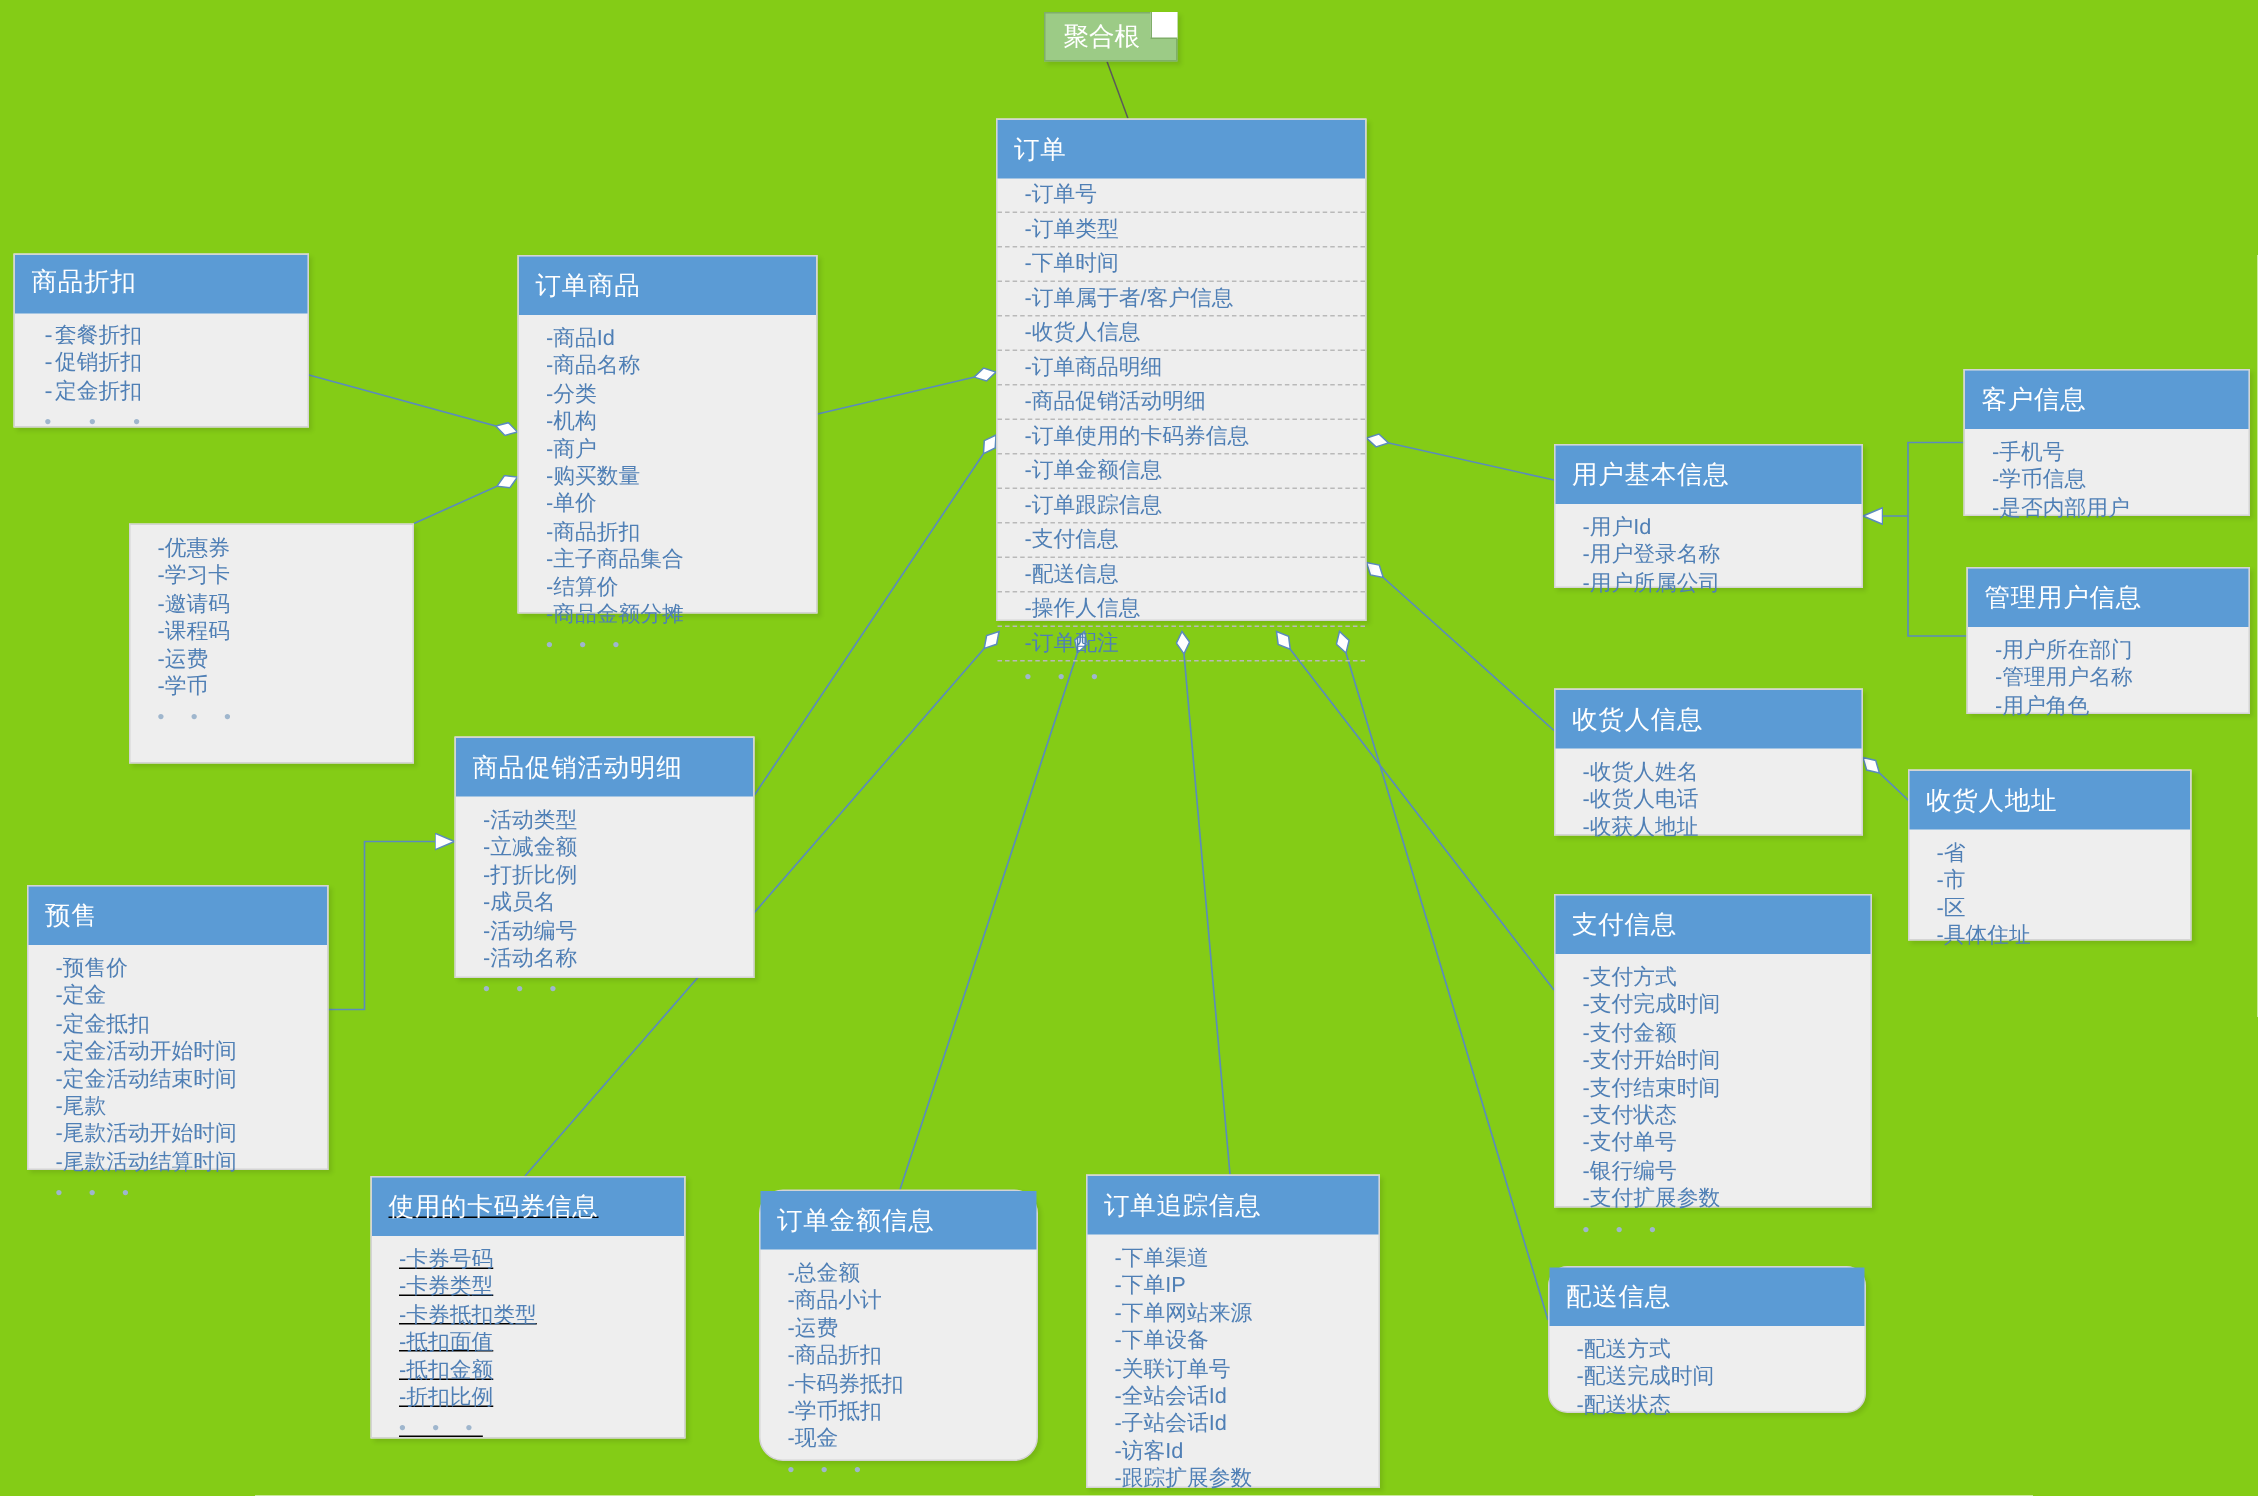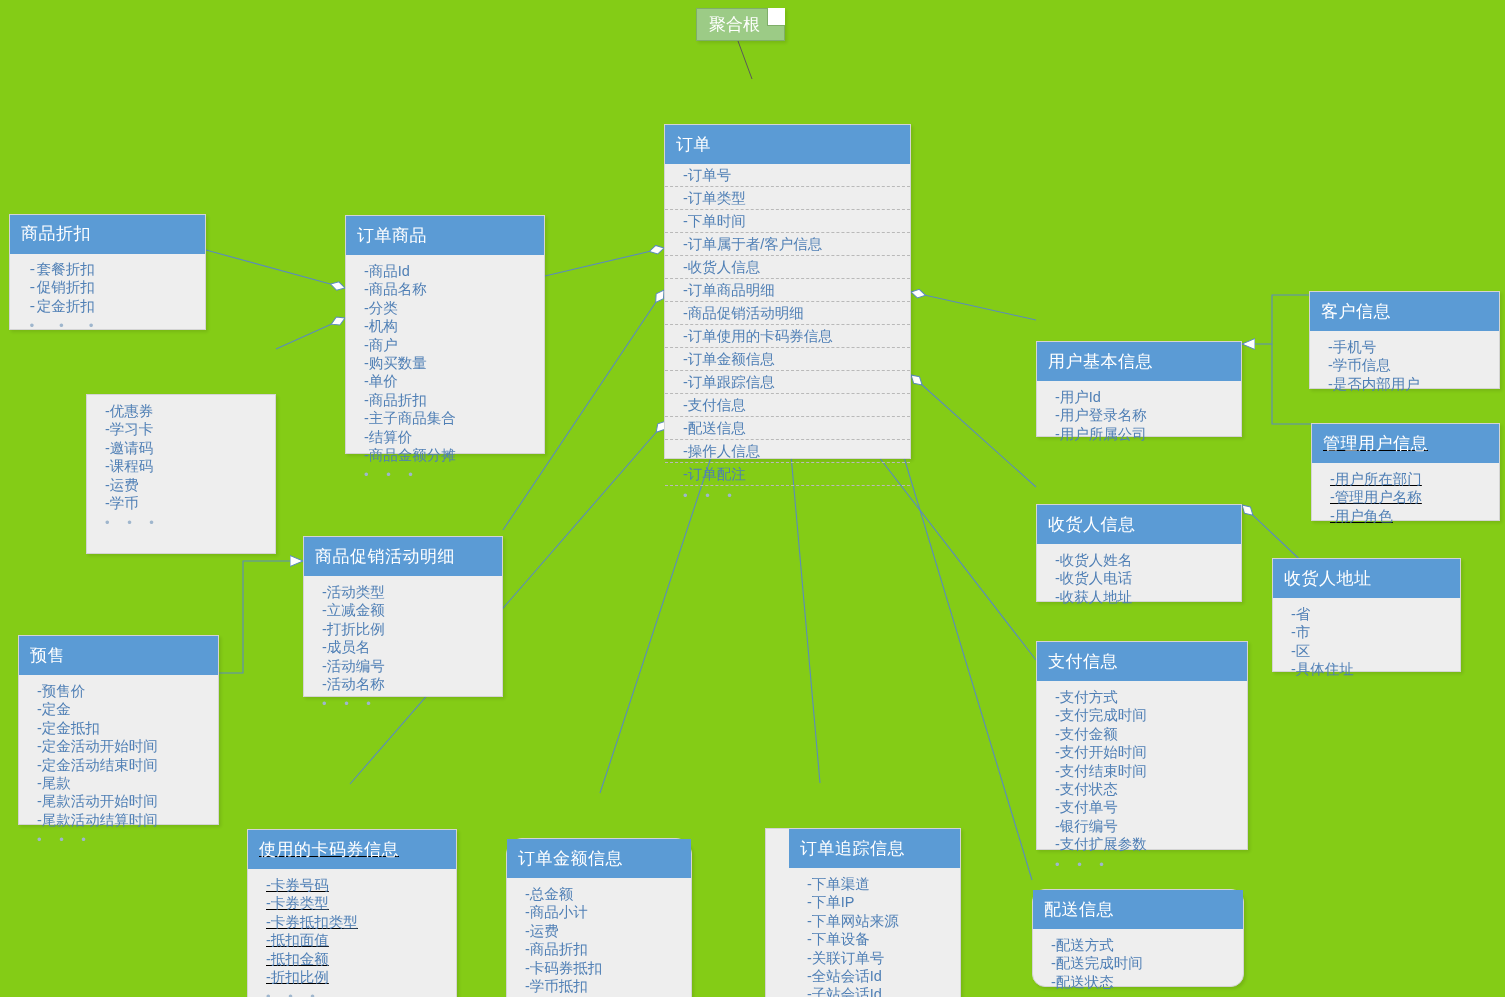--- a/index.html
+++ b/index.html
@@ -2,21 +2,21 @@
 <html><head>
 <meta charset="utf-8">
 <style>
   html,body{margin:0;padding:0;background:#ffffff;}
   body{font-family:"Liberation Sans","DejaVu Sans",sans-serif;}
   #canvas{position:relative;width:1505px;height:997px;background:#84cc16;overflow:hidden;}
   #wires{position:absolute;left:0;top:0;width:1505px;height:997px;pointer-events:none;}
 
   .uml{position:absolute;box-sizing:border-box;background:#eeeeee;
        border:1px solid #d4d4d4;
-       box-shadow:2px 2px 3px rgba(0,0,0,0.10);margin-top:45px;}
+       box-shadow:2px 2px 3px rgba(0,0,0,0.10);}
   .uml .hdr{box-sizing:border-box;background:#5b9bd5;color:#ffffff;
        font-size:17px;line-height:1;padding:11px 10px 11px 11px;
        letter-spacing:.5px;white-space:nowrap;overflow:hidden;}
   .uml .body{box-sizing:border-box;padding:7px 0 6px 0;}
   .uml .attr{color:#4f7fb5;font-size:14.5px;line-height:16.4px;
        padding:1px 6px 1px 18px;white-space:nowrap;}
   .uml .ell{color:#9fb6cd;font-size:13px;letter-spacing:7px;
        padding:5px 6px 2px 18px;line-height:12px;}
 
   
@@ -192,21 +192,21 @@
           <div class="attr">-总金额</div>
           <div class="attr">-商品小计</div>
           <div class="attr">-运费</div>
           <div class="attr">-商品折扣</div>
           <div class="attr">-卡码券抵扣</div>
           <div class="attr">-学币抵扣</div>
           <div class="attr">-现金</div>
           <div class="ell">• • •</div>
         </div>
       </div>
-      <div class="uml" style="left: 765px; top: 783px; width: 196px; height: 209px; padding-left: 23px;">
+      <div class="uml" style="left: 724px; top: 783px; width: 196px; height: 209px;">
         <div class="hdr">订单追踪信息</div>
         <div class="body">
           <div class="attr">-下单渠道</div>
           <div class="attr">-下单IP</div>
           <div class="attr">-下单网站来源</div>
           <div class="attr">-下单设备</div>
           <div class="attr">-关联订单号</div>
           <div class="attr">-全站会话Id</div>
           <div class="attr">-子站会话Id</div>
           <div class="attr">-访客Id</div>
@@ -223,21 +223,21 @@
         </div>
       </div>
       <div class="uml" style="left: 1309px; top: 246px; width: 191px; height: 98px;">
         <div class="hdr">客户信息</div>
         <div class="body">
           <div class="attr">-手机号</div>
           <div class="attr">-学币信息</div>
           <div class="attr">-是否内部用户</div>
         </div>
       </div>
-      <div class="uml" style="left: 1311px; top: 378px; width: 189px; height: 98px; text-decoration: underline;">
+      <div class="uml" style="left: 1311px; top: 378px; width: 189px; height: 98px;">
         <div class="hdr">管理用户信息</div>
         <div class="body">
           <div class="attr">-用户所在部门</div>
           <div class="attr">-管理用户名称</div>
           <div class="attr">-用户角色</div>
         </div>
       </div>
       <div class="uml" style="left: 1036px; top: 459px; width: 206px; height: 98px;">
         <div class="hdr">收货人信息</div>
         <div class="body">

